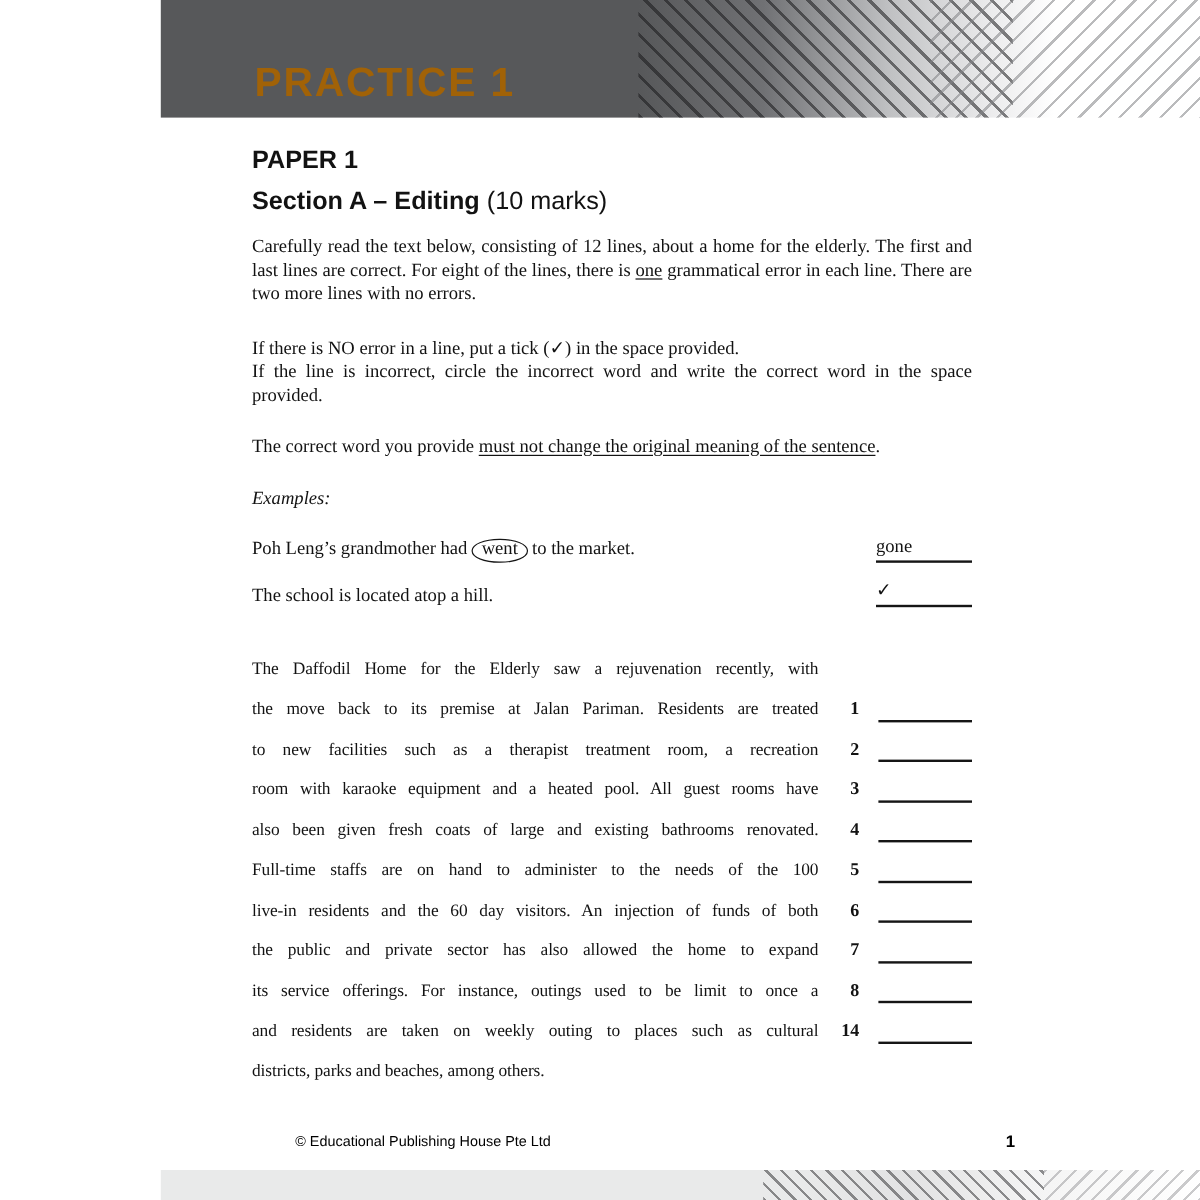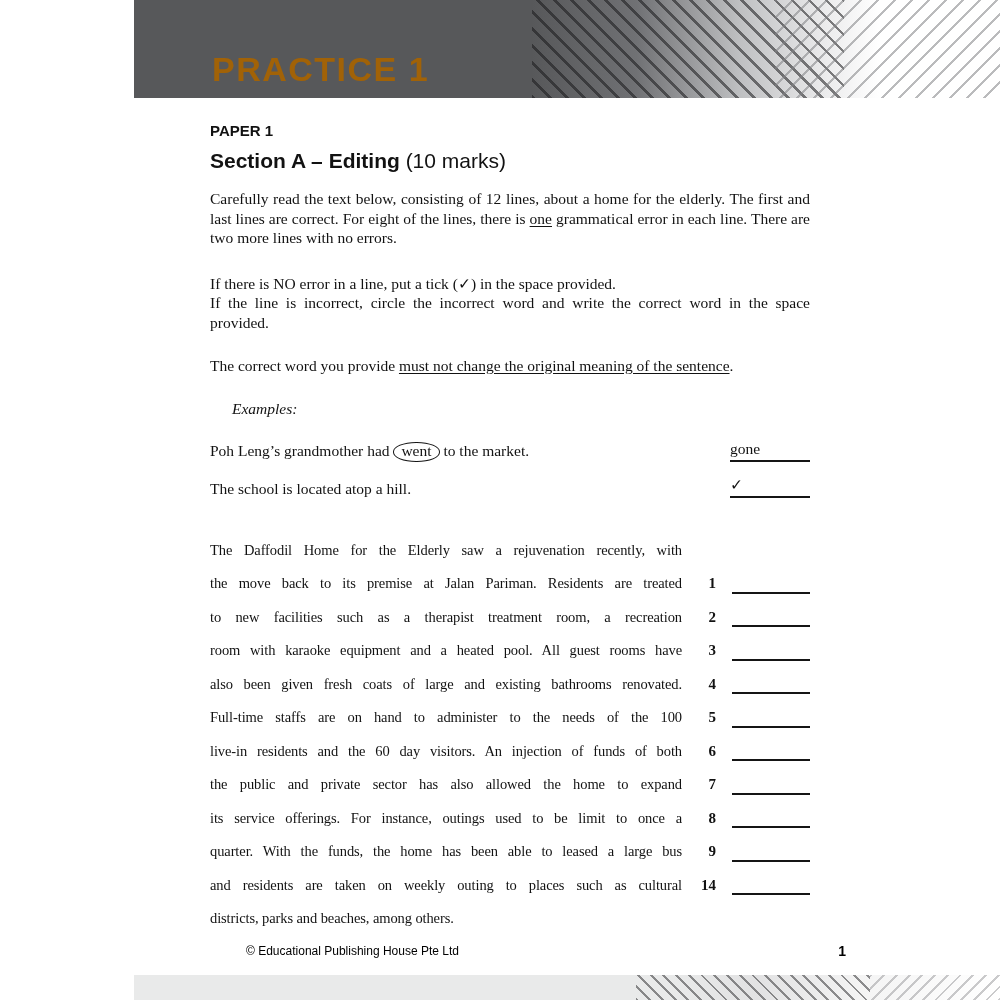--- a/index.html
+++ b/index.html
@@ -13,32 +13,32 @@
   .banner-stripes-dark{position:absolute;top:0;bottom:0;left:46%;width:36%;
     background:repeating-linear-gradient(45deg, rgba(25,25,27,0.55) 0 2.5px, transparent 2.5px 12px);}
   .banner-stripes-light{position:absolute;top:0;bottom:0;right:0;width:26%;
     background:repeating-linear-gradient(135deg, rgba(130,131,134,0.55) 0 2px, transparent 2px 12px);}
   .banner-title{position:absolute;left:78px;top:50px;margin:0;
     font-family:"Liberation Sans", sans-serif;font-weight:bold;font-size:34px;
     color:#a16207;letter-spacing:1.5px;}
 
   
   #content{position:absolute;left:210px;top:122px;width:600px;}
-  .paper-title{font-family:"Liberation Sans", sans-serif;font-weight:bold;font-size:15px;margin:0 0 10px 0;}
+  .paper-title{font-family:"Liberation Sans", sans-serif;font-weight:bold;font-size:21px;margin:0 0 10px 0;}
   .section-title{font-family:"Liberation Sans", sans-serif;font-size:21px;margin:0;}
   .section-title .b{font-weight:bold;}
   .section-title .n{font-weight:normal;}
 
   .para{font-size:15.5px;line-height:19.5px;text-align:justify;margin:0;}
   .p1{margin-top:16px;}
   .p2{margin-top:26px;}
   .p3{margin-top:24px;}
   .u{text-decoration:underline;text-underline-offset:2px;}
 
-  .examples-label{margin-top:24px;font-style:italic;font-size:15.5px;margin-left:22px;}
+  .examples-label{margin-top:24px;font-style:italic;font-size:15.5px;}
 
   .ex-row{display:flex;justify-content:space-between;align-items:flex-end;}
   .ex1{margin-top:22px;}
   .ex2{margin-top:14px;}
   .ex-text{font-size:15.5px;}
   .ex-answer{width:80px;border-bottom:2px solid #151515;text-align:left;
     font-size:15.5px;padding-bottom:2px;}
   .circled{display:inline-block;border:1.5px solid #151515;border-radius:50%;
     padding:0 7px 1px 7px;line-height:1.05;}
 
@@ -150,25 +150,20 @@
       <div class="p-num">7</div>
       <div class="p-blank"></div>
     </div>
 
     <div class="p-row">
       <div class="p-text">its service offerings. For instance, outings used to be limit to once a</div>
       <div class="p-num">8</div>
       <div class="p-blank"></div>
     </div>
 
-    <div class="p-row">
-      <div class="p-text">quarter. With the funds, the home has been able to leased a large bus</div>
-      <div class="p-num">9</div>
-      <div class="p-blank"></div>
-    </div>
 
     <div class="p-row">
       <div class="p-text">and residents are taken on weekly outing to places such as cultural</div>
       <div class="p-num">14</div>
       <div class="p-blank"></div>
     </div>
 
     <div class="p-row">
       <div class="p-text nojust">districts, parks and beaches, among others.</div>
       <div class="p-num"></div>

